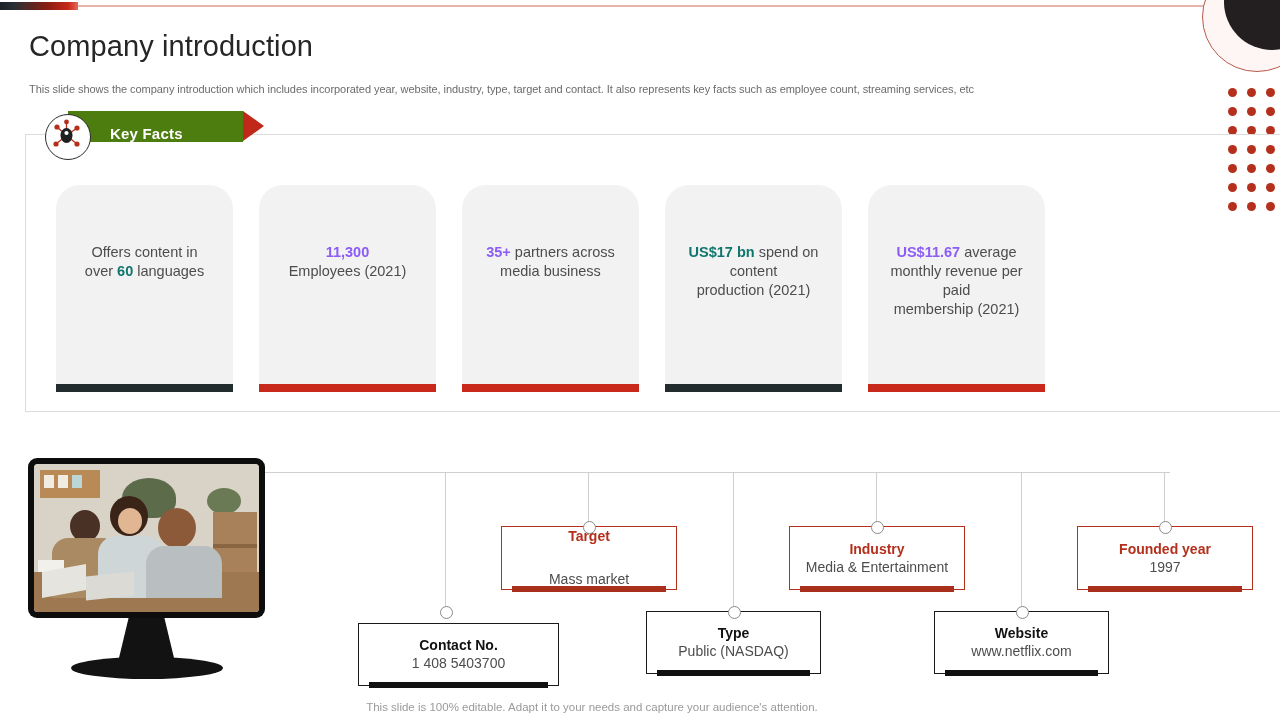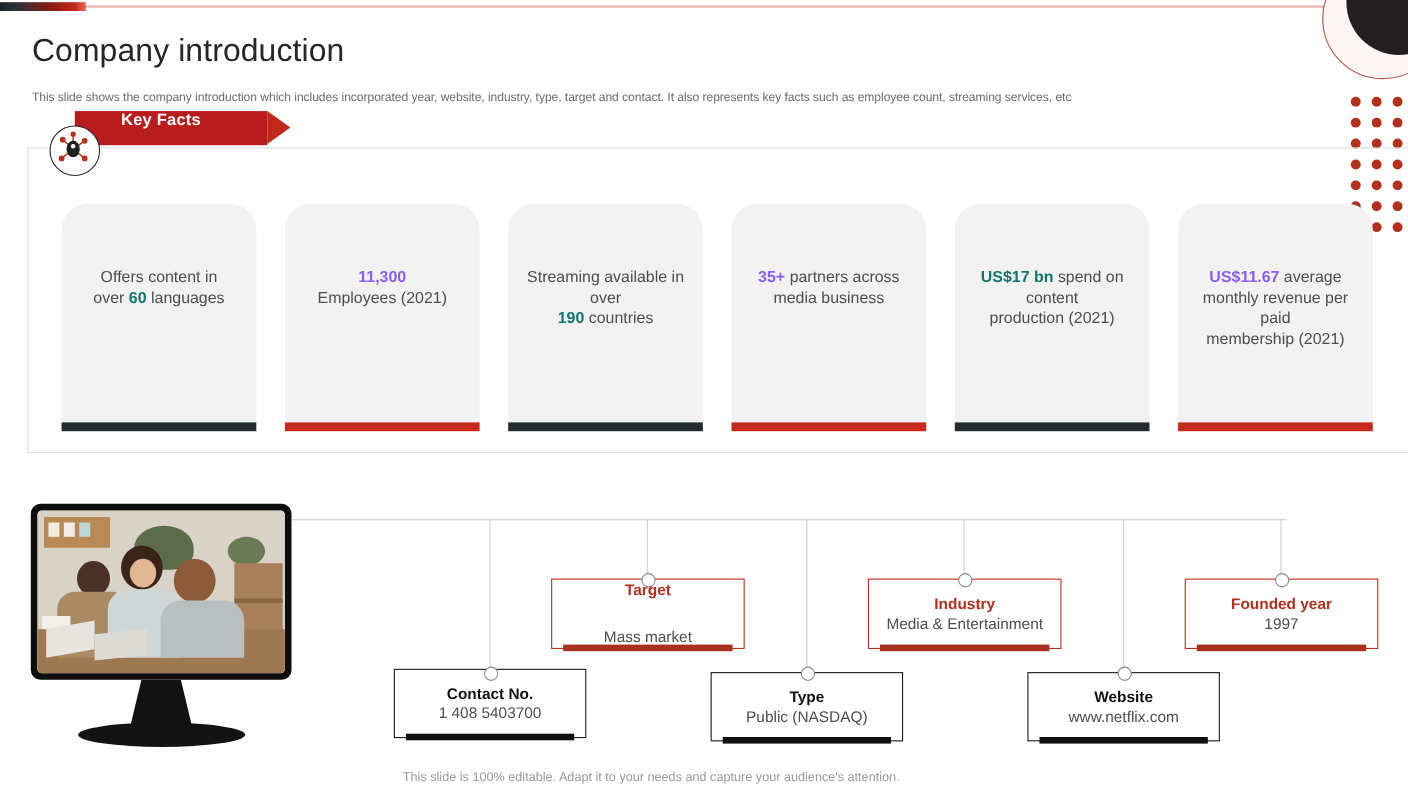--- a/index.html
+++ b/index.html
@@ -80,25 +80,25 @@
   .keyfacts-frame {
     position: absolute;
     left: 25px; top: 134px;
     width: 1258px; height: 278px;
     border: 1px solid #dcdcdc;
     border-right: none;
     box-sizing: border-box;
   }
   .keyfacts-badge {
     position: absolute;
-    left: 68px; top: 101px;
+    left: 68px; top: 111px;
     width: 175px; height: 31px;
-    background: #b91c1c;
+    background: #4d7c0f;
     display: flex;
-    align-items: flex-start;
+    align-items: flex-end;
     z-index: 4;
   }
   .keyfacts-badge::after {
     content: "";
     position: absolute;
     right: -21px; top: 0;
     border-top: 15.5px solid transparent;
     border-bottom: 15.5px solid transparent;
     border-left: 21px solid #c0281a;
   }
@@ -332,27 +332,20 @@
   </div>
 
   <div class="fact-card">
     <div class="fact-card-text">
       <span class="accent">11,300</span><br>
       <span>Employees (2021)</span>
     </div>
     <div class="fact-card-bar bar-red"></div>
   </div>
 
-  <div class="fact-card">
-    <div class="fact-card-text">
-      <span>Streaming available in over</span><br>
-      <b>190</b><span> countries</span>
-    </div>
-    <div class="fact-card-bar bar-dark"></div>
-  </div>
 
   <div class="fact-card">
     <div class="fact-card-text">
       <span class="accent">35+</span><span> partners across</span><br>
       <span> media business</span>
     </div>
     <div class="fact-card-bar bar-red"></div>
   </div>
 
   <div class="fact-card">
@@ -424,21 +417,21 @@
 </div>
 <div class="node" style="left:871px; top:521px;"></div>
 
 <div class="info-box box-red" style="left:1077px; top:526px; width:176px; height:64px;">
   <div class="info-box-title">Founded year</div>
   <div class="info-box-value">1997</div>
   <div class="info-box-bar"></div>
 </div>
 <div class="node" style="left:1159px; top:521px;"></div>
 
-<div class="info-box box-dark" style="left:358px; top:608px; width:175px; height:63px;">
+<div class="info-box box-dark" style="left:358px; top:623px; width:201px; height:63px;">
   <div class="info-box-title">Contact No.</div>
   <div class="info-box-value">1 408 5403700</div>
   <div class="info-box-bar"></div>
 </div>
 <div class="node" style="left:440px; top:606px;"></div>
 
 <div class="info-box box-dark" style="left:646px; top:611px; width:175px; height:63px;">
   <div class="info-box-title">Type</div>
   <div class="info-box-value">Public (NASDAQ)</div>
   <div class="info-box-bar"></div>

